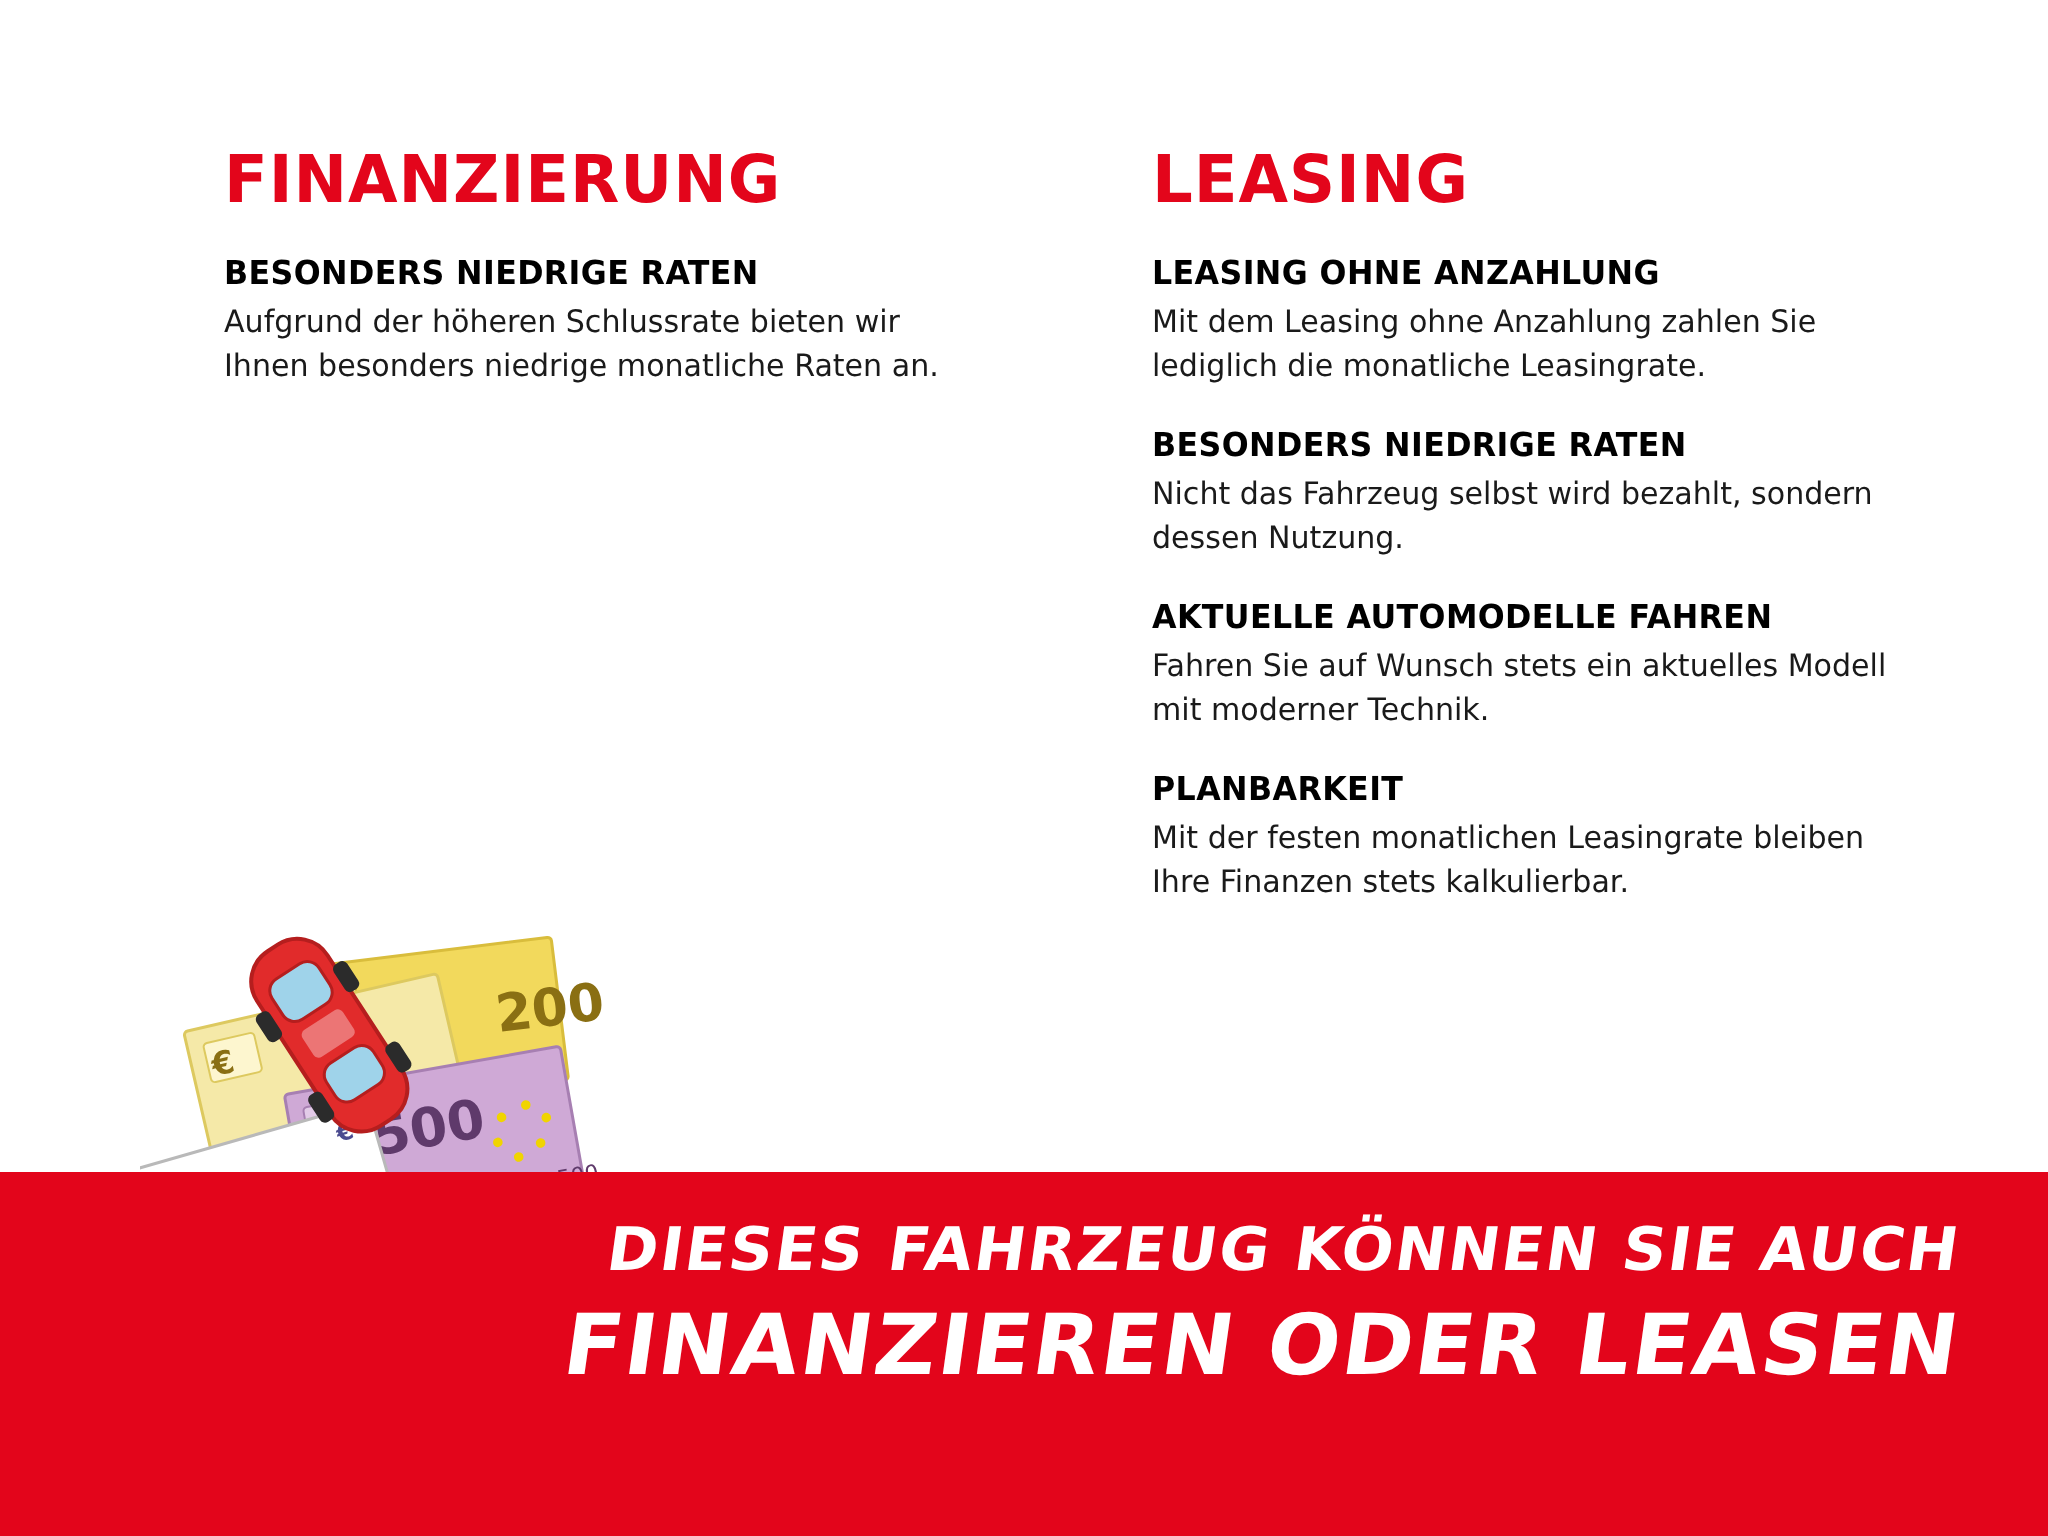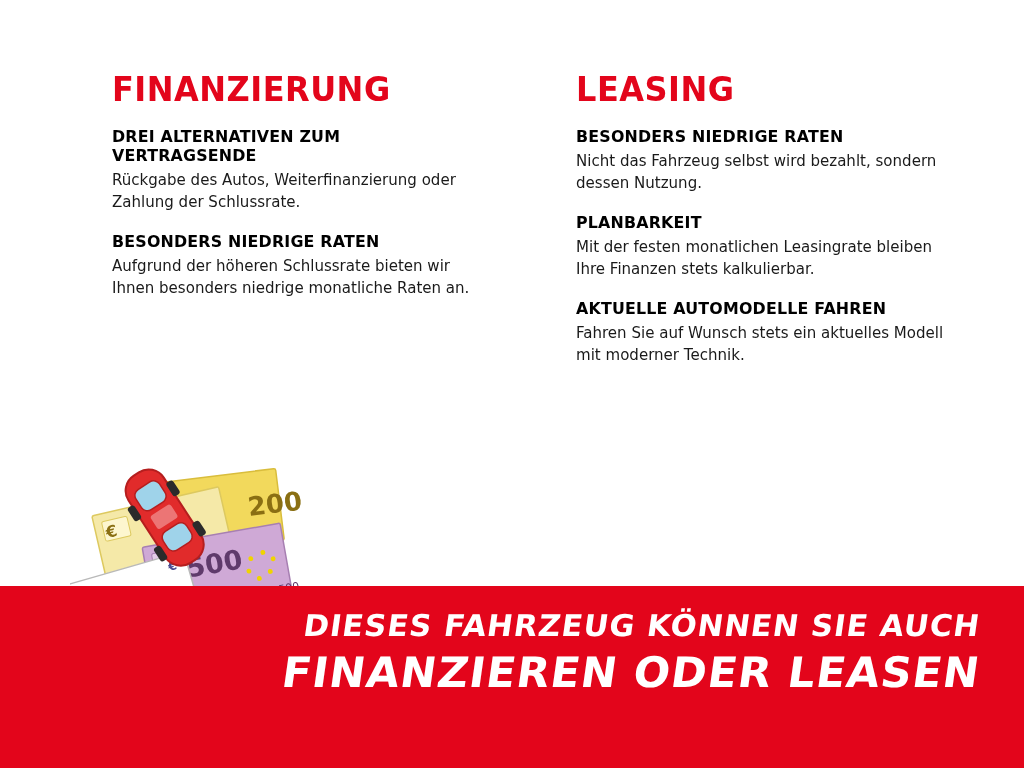--- a/index.html
+++ b/index.html
@@ -102,43 +102,43 @@
 <body>
 
 <div id="page">
 
   <div class="columns">
 
     <div class="col left">
       <div class="col-title">Finanzierung</div>
 
       <div class="block">
-        <h3>DREI ALTERNATIVEN ZUM VERTRAGSENDE</h3>
-        <p>Rückgabe des Autos, Weiterfinanzierung oder Zahlung der Schlussrate.</p>
-      </div>
-      <div class="block">
         <h3>BESONDERS NIEDRIGE RATEN</h3>
         <p>Aufgrund der höheren Schlussrate bieten wir Ihnen besonders niedrige monatliche Raten an.</p>
       </div>
     </div>
 
     <div class="col right">
       <div class="col-title">Leasing</div>
 
       <div class="block">
+        <h3>LEASING OHNE ANZAHLUNG</h3>
+        <p>Mit dem Leasing ohne Anzahlung zahlen Sie lediglich die monatliche Leasingrate.</p>
+      </div>
+      <div class="block">
         <h3>BESONDERS NIEDRIGE RATEN</h3>
         <p>Nicht das Fahrzeug selbst wird bezahlt, sondern dessen Nutzung.</p>
       </div>
       <div class="block">
+        <h3>AKTUELLE AUTOMODELLE FAHREN</h3>
+        <p>Fahren Sie auf Wunsch stets ein aktuelles Modell mit moderner Technik.</p>
+      </div>
+      <div class="block">
         <h3>PLANBARKEIT</h3>
         <p>Mit der festen monatlichen Leasingrate bleiben Ihre Finanzen stets kalkulierbar.</p>
-      </div>
-      <div class="block">
-        <h3>AKTUELLE AUTOMODELLE FAHREN</h3>
-        <p>Fahren Sie auf Wunsch stets ein aktuelles Modell mit moderner Technik.</p>
       </div>
     </div>
   </div>
 
   <div class="illus">
     <svg width="250" height="200" viewBox="0 0 250 200">
 
       <g transform="rotate(-7 130 60)">
         <rect x="75" y="28" width="135" height="72" rx="2" fill="#f2d95c" stroke="#d9bd3c" stroke-width="1.5"></rect>
         <rect x="82" y="36" width="28" height="22" rx="2" fill="#fbeea6" stroke="#d9bd3c" stroke-width="1"></rect>

